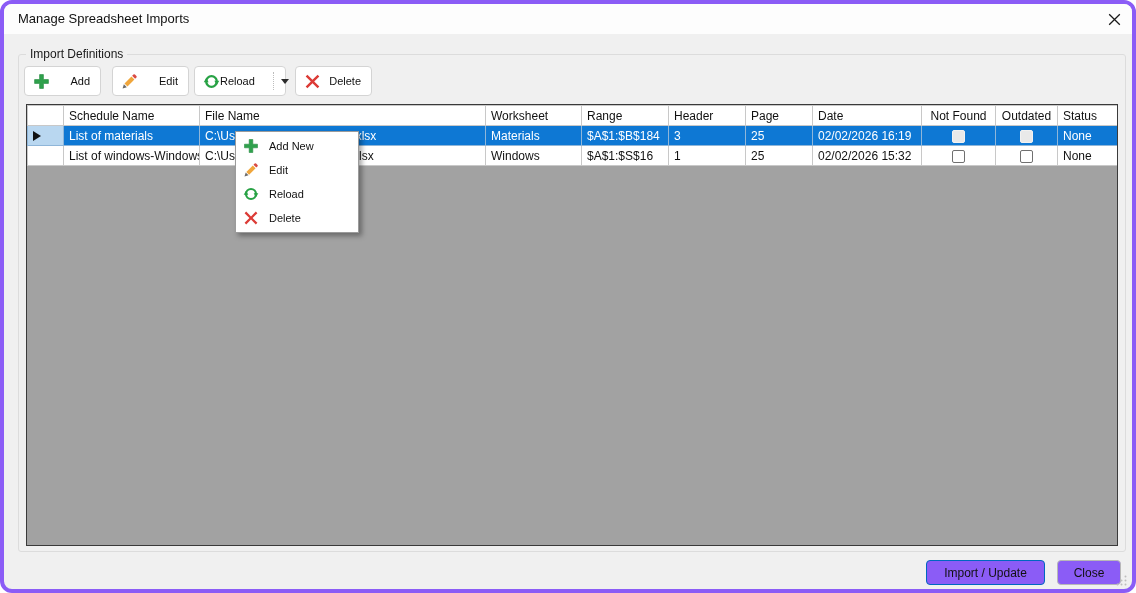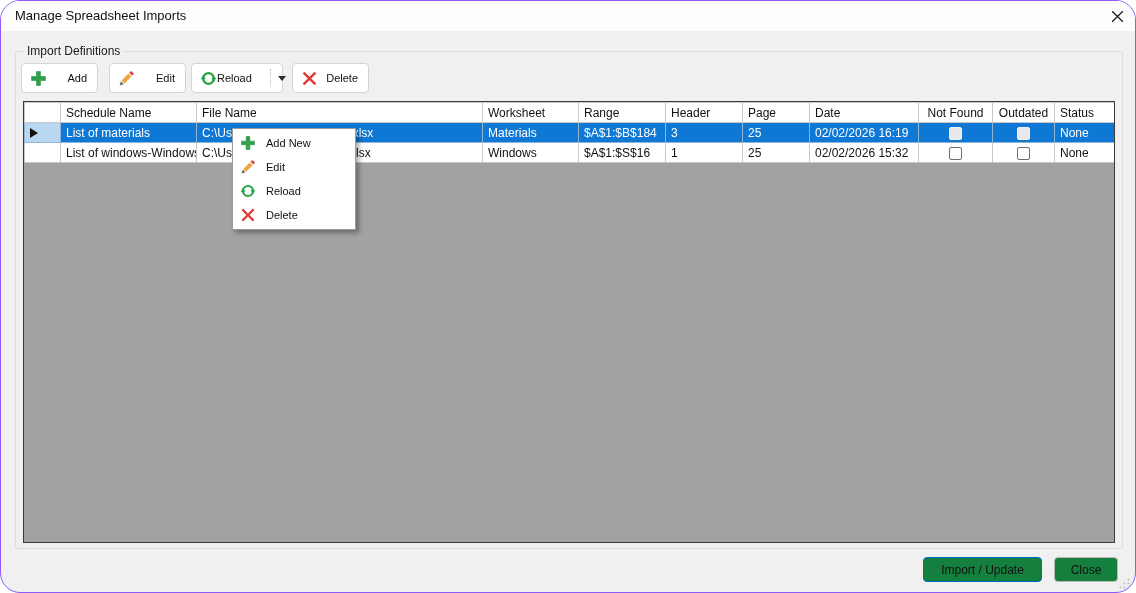--- a/index.html
+++ b/index.html
@@ -1,20 +1,20 @@
 <!DOCTYPE html>
 <html><head>
 <meta charset="utf-8">
 <style>
   * { box-sizing: border-box; margin: 0; padding: 0; }
   body { background: #ffffff; font-family: "Liberation Sans", sans-serif; }
 
   .window {
     position: relative; width: 1136px; height: 593px;
-    background: #f0f0f0; border: 1px solid #8b5cf6; border-radius: 20px;
+    background: #f0f0f0; border: 4px solid #8b5cf6; border-radius: 12px;
     overflow: hidden;
   }
 
   
   .titlebar { position: absolute; left: 0; top: 0; width: 100%; height: 30px; background: #fdfdfd; }
   .titlebar .title { position: absolute; left: 14px; top: 0; line-height: 30px; font-size: 13px; color: #111; }
   .close-btn { position: absolute; right: 9px; top: 7px; width: 17px; height: 17px; cursor: pointer; }
 
   
   .groupbox {
@@ -71,21 +71,21 @@
     position: absolute; left: 231px; top: 127px; width: 124px;
     background: #ffffff; border: 1px solid #9b9b9b; padding: 2px 0;
     box-shadow: 3px 3px 5px rgba(0,0,0,0.35); z-index: 10;
   }
   .menu-item { display: flex; align-items: center; height: 24px; cursor: pointer; }
   .menu-item .ico { width: 16px; height: 16px; margin-left: 7px; flex: 0 0 auto; }
   .menu-item .lbl { margin-left: 10px; font-size: 11px; color: #111; }
 
   
   .footer-btn {
-    position: absolute; top: 556px; height: 25px; background: #15803d;
+    position: absolute; top: 556px; height: 25px; background: #8b5cf6;
     border-radius: 4px; font-size: 12px; color: #111; text-align: center; cursor: pointer;
     display: flex; align-items: center; justify-content: center;
   }
   .btn-import { left: 922px; width: 119px; border: 1px solid #0067c0; }
   .btn-close  { left: 1053px; width: 64px; border: 1px solid #b8b8b8; }
 
   .resize-grip { position: absolute; right: 4px; bottom: 3px; width: 13px; height: 13px; }
 </style>
 </head>
 <body>

